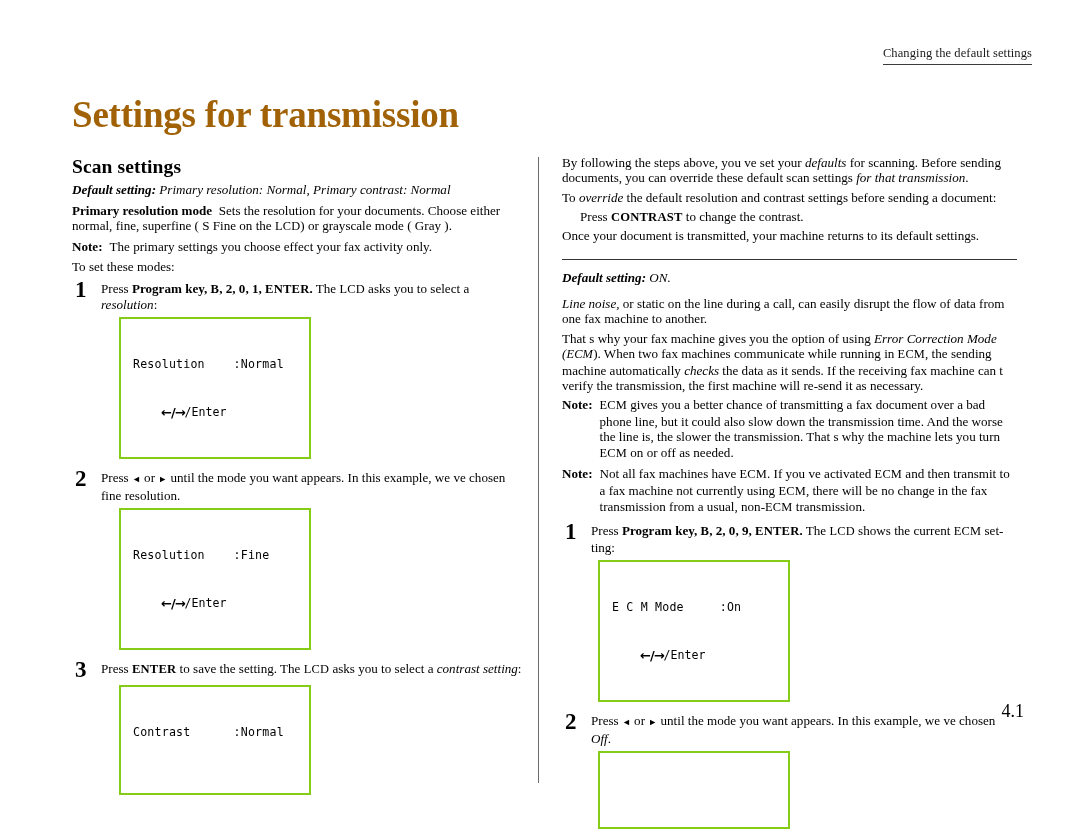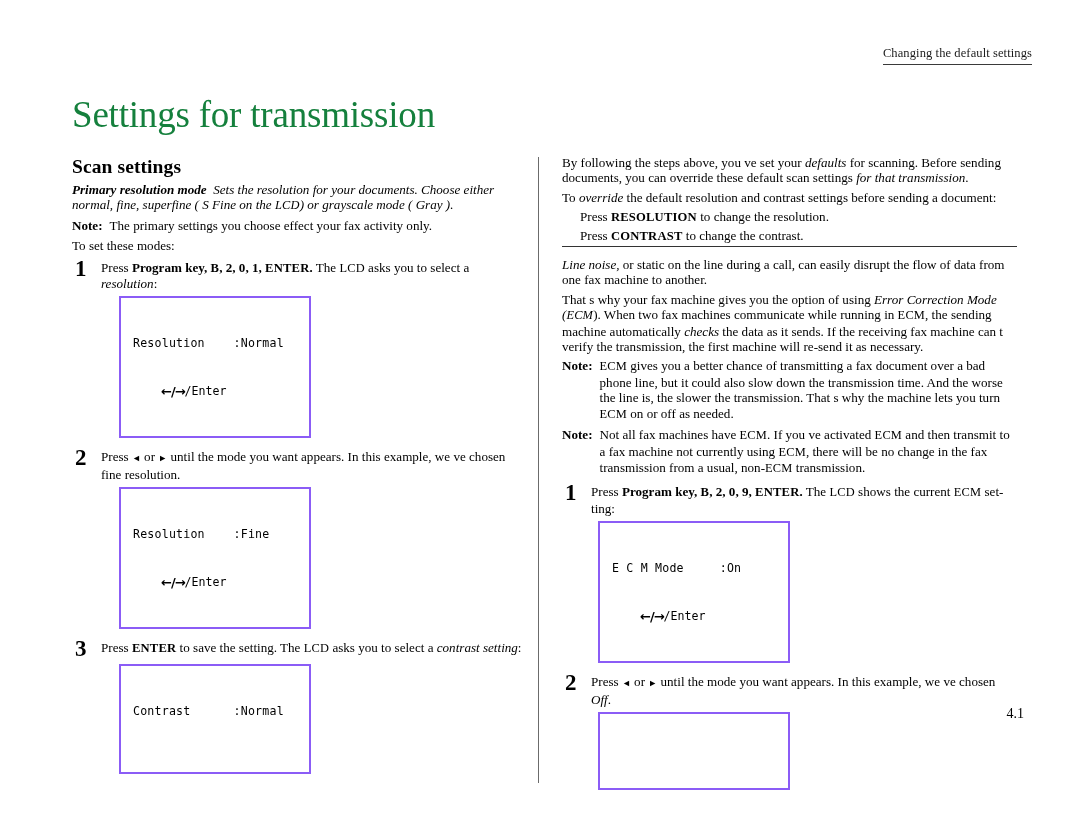--- a/index.html
+++ b/index.html
@@ -33,23 +33,23 @@
     border-bottom: 1px solid #3a3a3a;
   }
 
   
   .chapter-title {
     position: absolute;
     top: 68px;
     left: 72px;
     font-size: 37px;
     line-height: 44px;
-    font-weight: normal;
+    font-weight: bold;
     letter-spacing: -0.2px;
-    color: #15803d;
+    color: #a16207;
   }
 
   
   .columns {
     position: absolute;
     top: 155px;
     left: 72px;
     width: 952px;
     height: 640px;
   }
@@ -101,21 +101,21 @@
     font-size: 13.1px;
     line-height: 16px;
     margin: 0 0 5px 0;
   }
   .default-setting b {
     font-weight: bold;
     font-style: italic;
   }
   .default-setting i { font-style: italic; }
 
-  .indent1 { margin-left: 18px; font-style: italic; }
+  .indent1 { margin-left: 18px; }
 
   .defterm { font-weight: bold; }
 
   
   .sc {
     font-variant: small-caps;
     font-size: 12.4px;
     letter-spacing: 0.2px;
   }
   .scb {
@@ -156,21 +156,21 @@
   }
   .step-text {
     flex: 1 1 auto;
     font-size: 13.1px;
     line-height: 15.4px;
     padding-top: 2px;
   }
 
   
   .lcd {
-    border: 2px solid #8b5cf6;
+    border: 2px solid #84cc16;
     box-sizing: border-box;
     margin: 5px 0 9px 47px;
     padding: 5px 0 5px 12px;
     width: 192px;
     font-family: "DejaVu Sans Mono", "Liberation Mono", monospace;
     font-size: 11.6px;
     line-height: 16px;
     letter-spacing: 0.2px;
     white-space: pre;
   }
@@ -195,21 +195,21 @@
     font-size: 13.1px;
     line-height: 15.4px;
     margin: 0 0 2px 18px;
   }
 
   
   .folio {
     position: absolute;
     right: 56px;
     bottom: 52px;
-    font-size: 14px;
+    font-size: 18px;
   }
 
   .arrow-l::before { content: "\25C4"; font-size: 9px; }
   .arrow-r::before { content: "\25BA"; font-size: 9px; }
 </style>
 </head>
 <body>
 
 <div class="page">
 
@@ -218,20 +218,24 @@
   <h1 class="chapter-title">Settings for transmission</h1>
 
   <div class="columns">
 
     <div class="col-divider"></div>
 
     <div class="col col-left">
 
       <h2 class="section">Scan settings</h2>
 
+      <p class="default-setting">
+        <b>Default setting:</b>
+        <i>Primary resolution: Normal, Primary contrast: Normal</i>
+      </p>
 
 
       <p class="body indent1">
         <span class="defterm">Primary resolution mode</span><span>&nbsp;&nbsp;</span><span>Sets the resolution for your documents. Choose either normal, fine, superfine ( S Fine  on the </span><span class="sc">LCD</span><span>) or grayscale mode ( Gray ).</span>
       </p>
 
 
       <div class="note">
         <span class="note-label">Note:</span>
         <span class="note-body">The primary settings you choose effect your fax activity only.</span>
@@ -270,28 +274,29 @@
       </div>
 
     </div>
 
     <div class="col col-right">
 
       <p class="body"><span>By following the steps above, you ve set your </span><i>defaults</i><span> for scanning. Before sending documents, you can  override  these default scan settings </span><i>for that transmission</i><span>.</span></p>
 
       <p class="body"><span>To </span><i>override</i><span> the default resolution and contrast settings before sending a document:</span></p>
 
-      <p class="subitem"><span>Press </span><b class="scb">RESOLUTION</b><span> to change the resolution.</span></p>
 
       <p class="subitem"><span>Press </span><b class="scb">CONTRAST</b><span> to change the contrast.</span></p>
 
+      <p class="body" style="margin-bottom:16px">Once your document is transmitted, your machine returns to its default settings.</p>
 
       <hr class="rule">
 
 
+      <p class="default-setting"><b>Default setting:</b><i> ON.</i></p>
 
       <p class="body" style="margin-top:10px"><i> Line noise, </i><span> or static on the line during a call, can easily disrupt the flow of data from one fax machine to another.</span></p>
 
       <p class="body"><span>That s why your fax machine gives you the option of using </span><i>Error Correction Mode</i><i> (</i><i class="sc">ECM</i><span>). When two fax machines communicate while running in </span><span class="sc">ECM</span><span>, the sending machine automatically </span><i>checks</i><span> the data as it sends. If the receiving fax machine can t verify the transmission, the first machine will re-send it as necessary.</span></p>
 
       <div class="note">
         <span class="note-label">Note:</span>
         <span class="note-body"><span class="sc">ECM</span><span> gives you a better chance of transmitting a fax document over a bad phone line, but it could also slow down the transmission time. And the worse the line is, the slower the transmission. That s why the machine lets you turn </span><span class="sc">ECM</span><span> on or off as needed.</span></span>
       </div>
 

